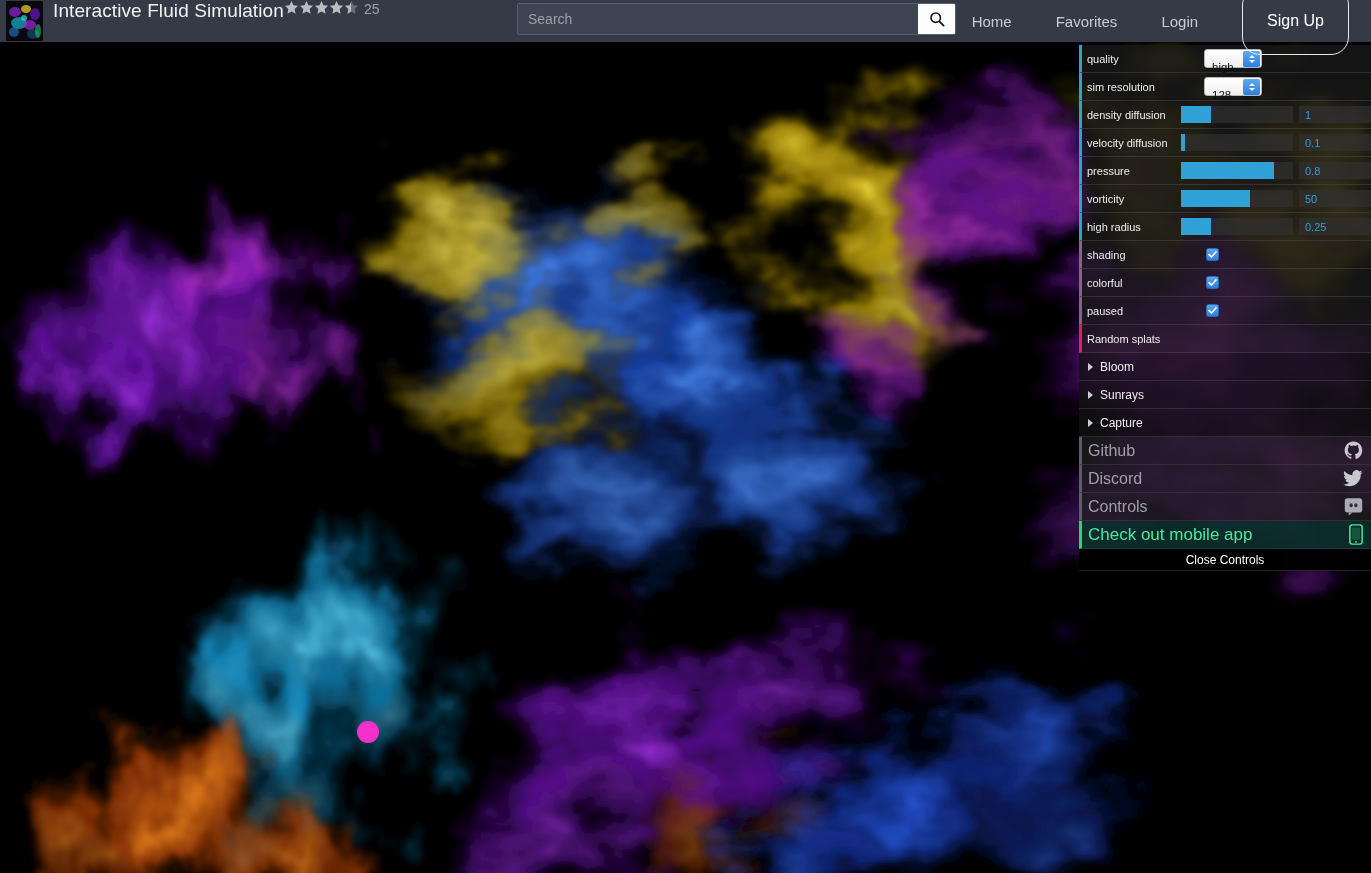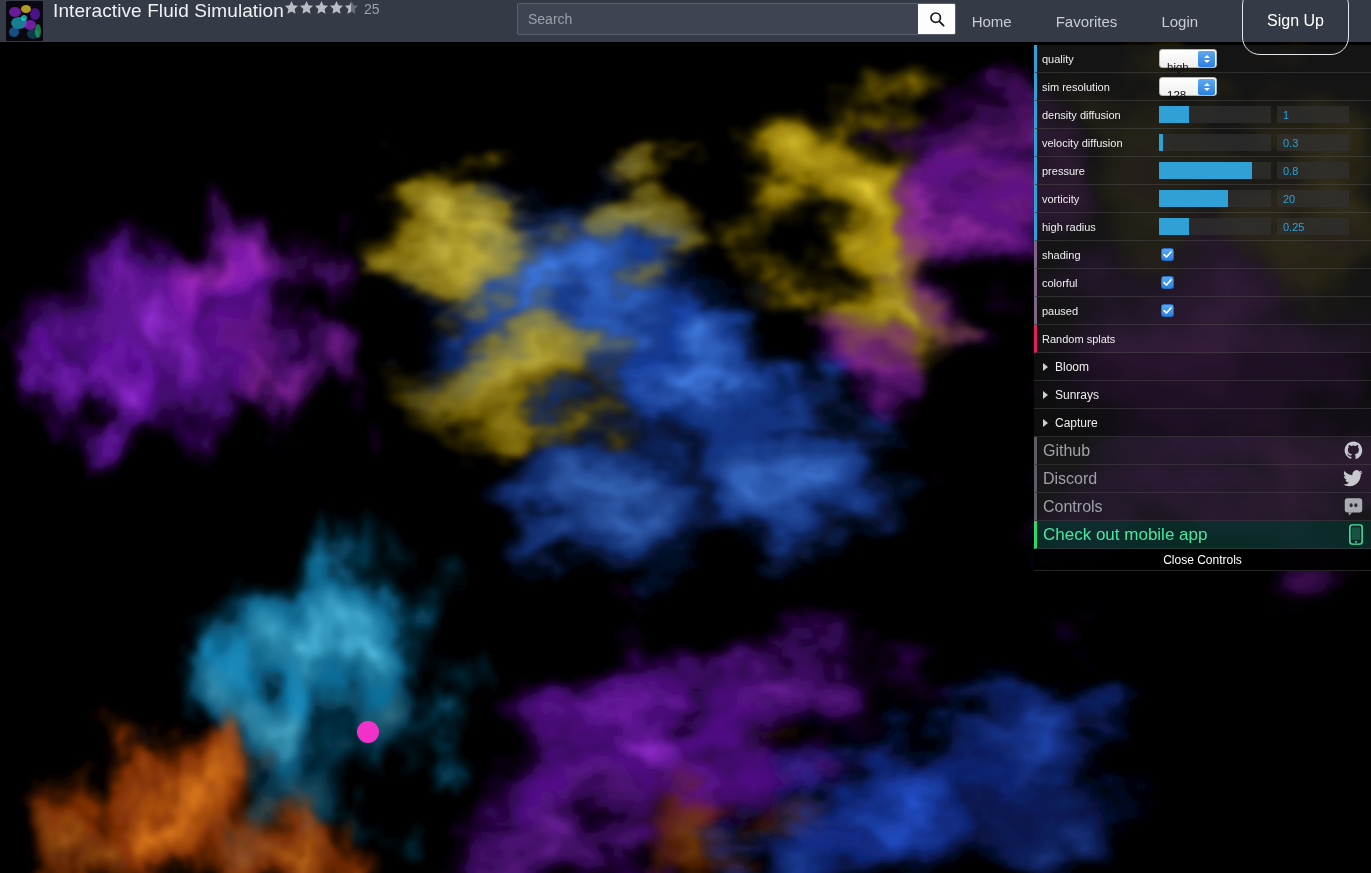--- a/index.html
+++ b/index.html
@@ -104,21 +104,21 @@
     width: 1371px; height: 831px;
     background: #000;
     overflow: hidden;
   }
   #fluid-canvas svg { display:block; }
 
   
   #gui-panel {
     position: absolute;
     top: 45px; right: 0;
-    width: 337px;
+    width: 292px;
     z-index: 40;
     font-family: "Liberation Sans", sans-serif;
     font-size: 11px;
   }
   .gui-list { list-style:none; margin:0; padding:0; }
 
   .gui-row {
     position: relative;
     height: 28px;
     display: flex; align-items: center;
@@ -490,39 +490,39 @@
           </span>
               <span class="slider-num">1</span>
         </span>
             </li>
       <li class="gui-row b-blue">
               <span class="gui-label">velocity diffusion</span>
               <span class="gui-ctrl">
           <span class="slider-track">
                 <span class="slider-fill" style="width:4%"></span>
           </span>
-              <span class="slider-num">0.3</span>
+              <span class="slider-num">0.1</span>
         </span>
             </li>
       <li class="gui-row b-blue">
               <span class="gui-label">pressure</span>
               <span class="gui-ctrl">
           <span class="slider-track">
                 <span class="slider-fill" style="width:83%"></span>
           </span>
               <span class="slider-num">0.8</span>
         </span>
             </li>
       <li class="gui-row b-blue">
               <span class="gui-label">vorticity</span>
               <span class="gui-ctrl">
           <span class="slider-track">
                 <span class="slider-fill" style="width:62%"></span>
           </span>
-              <span class="slider-num">20</span>
+              <span class="slider-num">50</span>
         </span>
             </li>
       <li class="gui-row b-blue">
               <span class="gui-label">high radius</span>
               <span class="gui-ctrl">
           <span class="slider-track">
                 <span class="slider-fill" style="width:27%"></span>
           </span>
               <span class="slider-num">0.25</span>
         </span>

